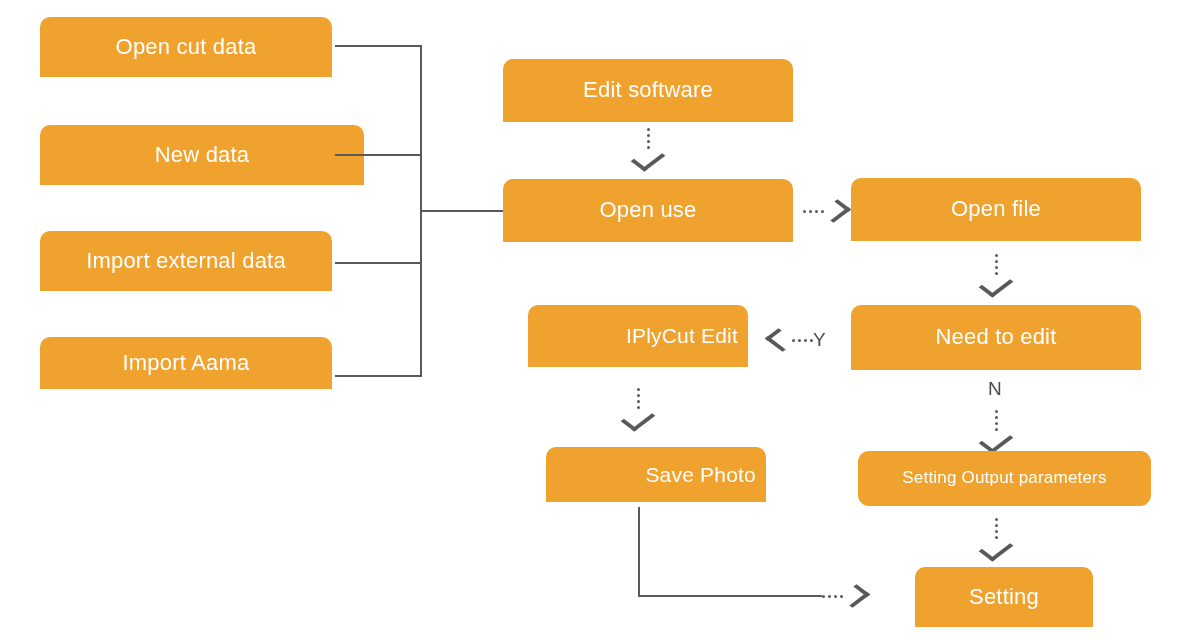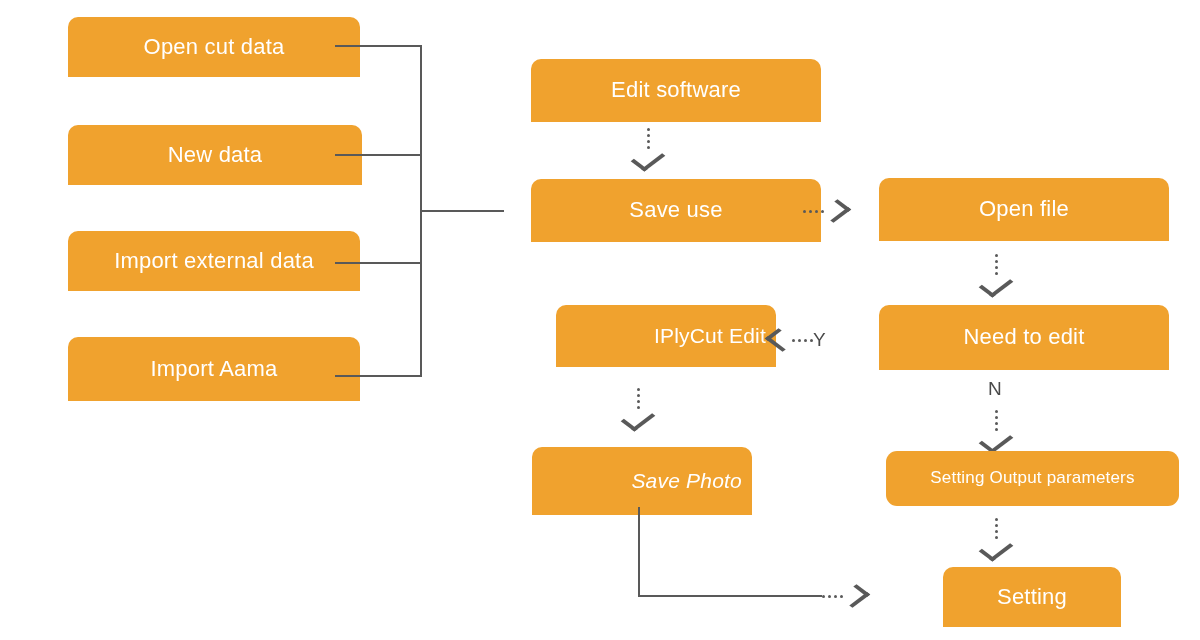--- a/index.html
+++ b/index.html
@@ -28,21 +28,20 @@
     color: #ffffff;
     display: flex;
     align-items: center;
     justify-content: center;
     text-align: center;
     font-weight: 400;
     letter-spacing: 0.2px;
     line-height: 1.2;
     padding: 4px 10px;
     user-select: none;
-    margin-left: 28px;
   }
   .node.fs22 { font-size: 22px; }
   .node.fs21 { font-size: 21px; justify-content: flex-end; }
   .node.fs17 { font-size: 17px; }
 
   
   .line-h, .line-v {
     position: absolute;
     background: #595959;
   }
@@ -128,29 +127,29 @@
 </style>
 </head>
 <body>
 
 <div id="canvas">
 
   <div class="node fs22" style="left:40px; top:17px; width:292px; height:60px;">
     <span>Open cut data</span>
   </div>
 
-  <div class="node fs22" style="left:40px; top:125px; width:294px; height:60px;text-align:right;">
+  <div class="node fs22" style="left:40px; top:125px; width:324px; height:60px;text-align:right;">
     <span>New data</span>
   </div>
 
   <div class="node fs22" style="left:40px; top:231px; width:292px; height:60px;">
     <span>Import external data</span>
   </div>
 
-  <div class="node fs22" style="left:40px; top:337px; width:292px; height:64px;">
+  <div class="node fs22" style="left:40px; top:337px; width:292px; height:52px;">
     <span>Import Aama</span>
   </div>
 
   <div class="line-h" style="left:335px; top:45px; width:87px;"></div>
   <div class="line-h" style="left:335px; top:154px; width:87px;"></div>
   <div class="line-h" style="left:335px; top:262px; width:87px;"></div>
   <div class="line-h" style="left:335px; top:375px; width:87px;"></div>
 
   <div class="line-v" style="left:420px; top:45px; height:332px;"></div>
 
@@ -164,21 +163,21 @@
     <span class="dots">
       <i></i>
         <i></i>
         <i></i>
         <i></i>
     </span>
     <span class="chev-d"></span>
   </div>
 
   <div class="node fs22" style="left:503px; top:179px; width:290px; height:63px;">
-    <span>Save use</span>
+    <span>Open use</span>
   </div>
 
   <div class="arrow-right" style="left:803px; top:198px;">
     <span class="dots-h">
       <i></i>
         <i></i>
         <i></i>
         <i></i>
     </span>
     <span class="chev-r"></span>
@@ -191,21 +190,21 @@
   <div class="arrow-down" style="left:621px; top:388px;">
     <span class="dots">
       <i></i>
         <i></i>
         <i></i>
         <i></i>
     </span>
     <span class="chev-d"></span>
   </div>
 
-  <div class="node fs21" style="left:504px; top:447px; width:220px; height:68px;font-style:italic;">
+  <div class="node fs21" style="left:546px; top:447px; width:220px; height:55px;">
     <span>Save Photo</span>
   </div>
 
   <div class="line-v" style="left:638px; top:507px; height:90px;"></div>
   <div class="line-h" style="left:638px; top:595px; width:184px;"></div>
   <div class="arrow-right" style="left:822px; top:583px;">
     <span class="dots-h">
       <i></i>
         <i></i>
         <i></i>

